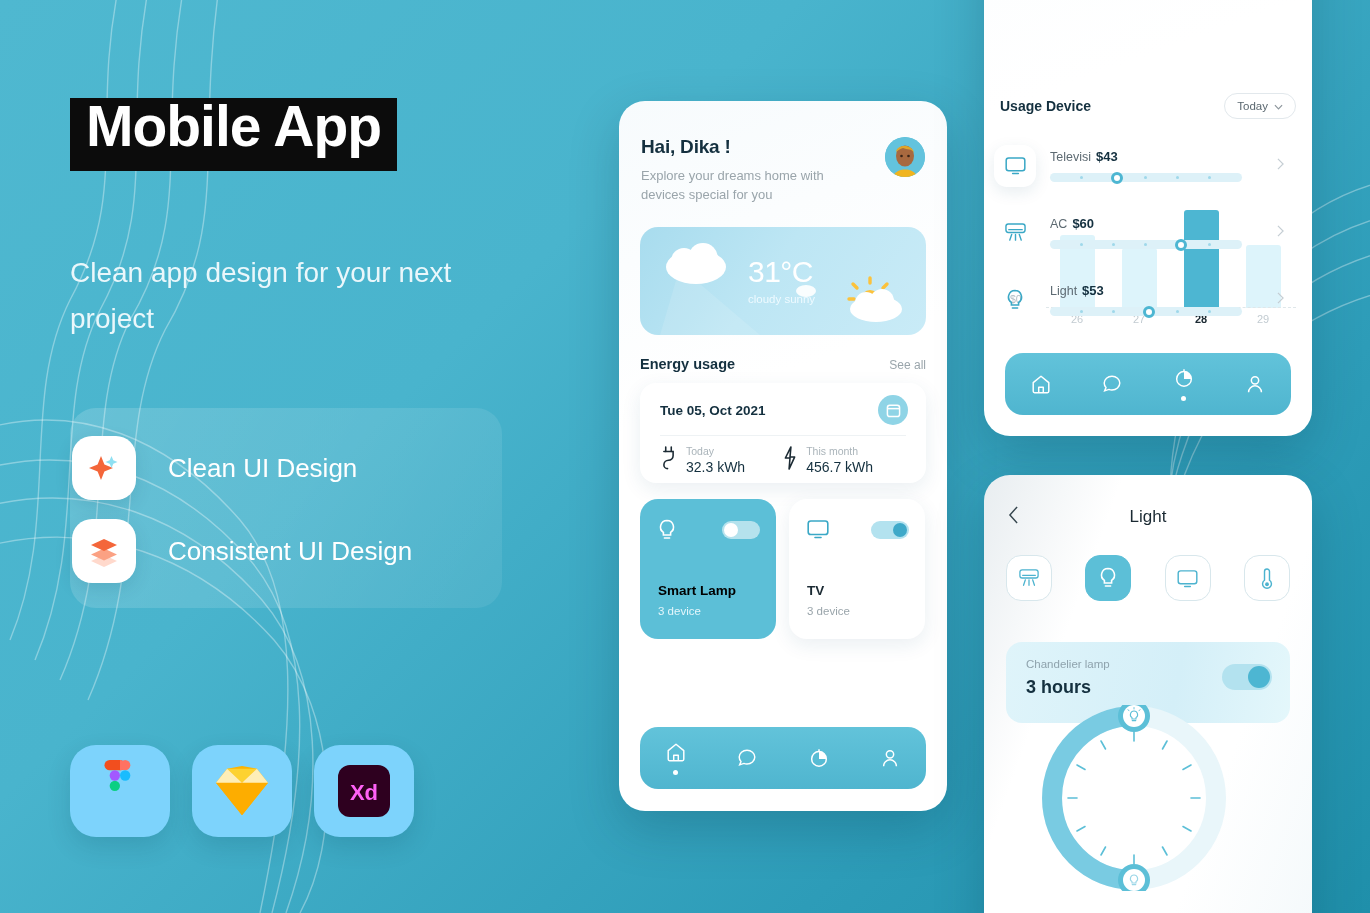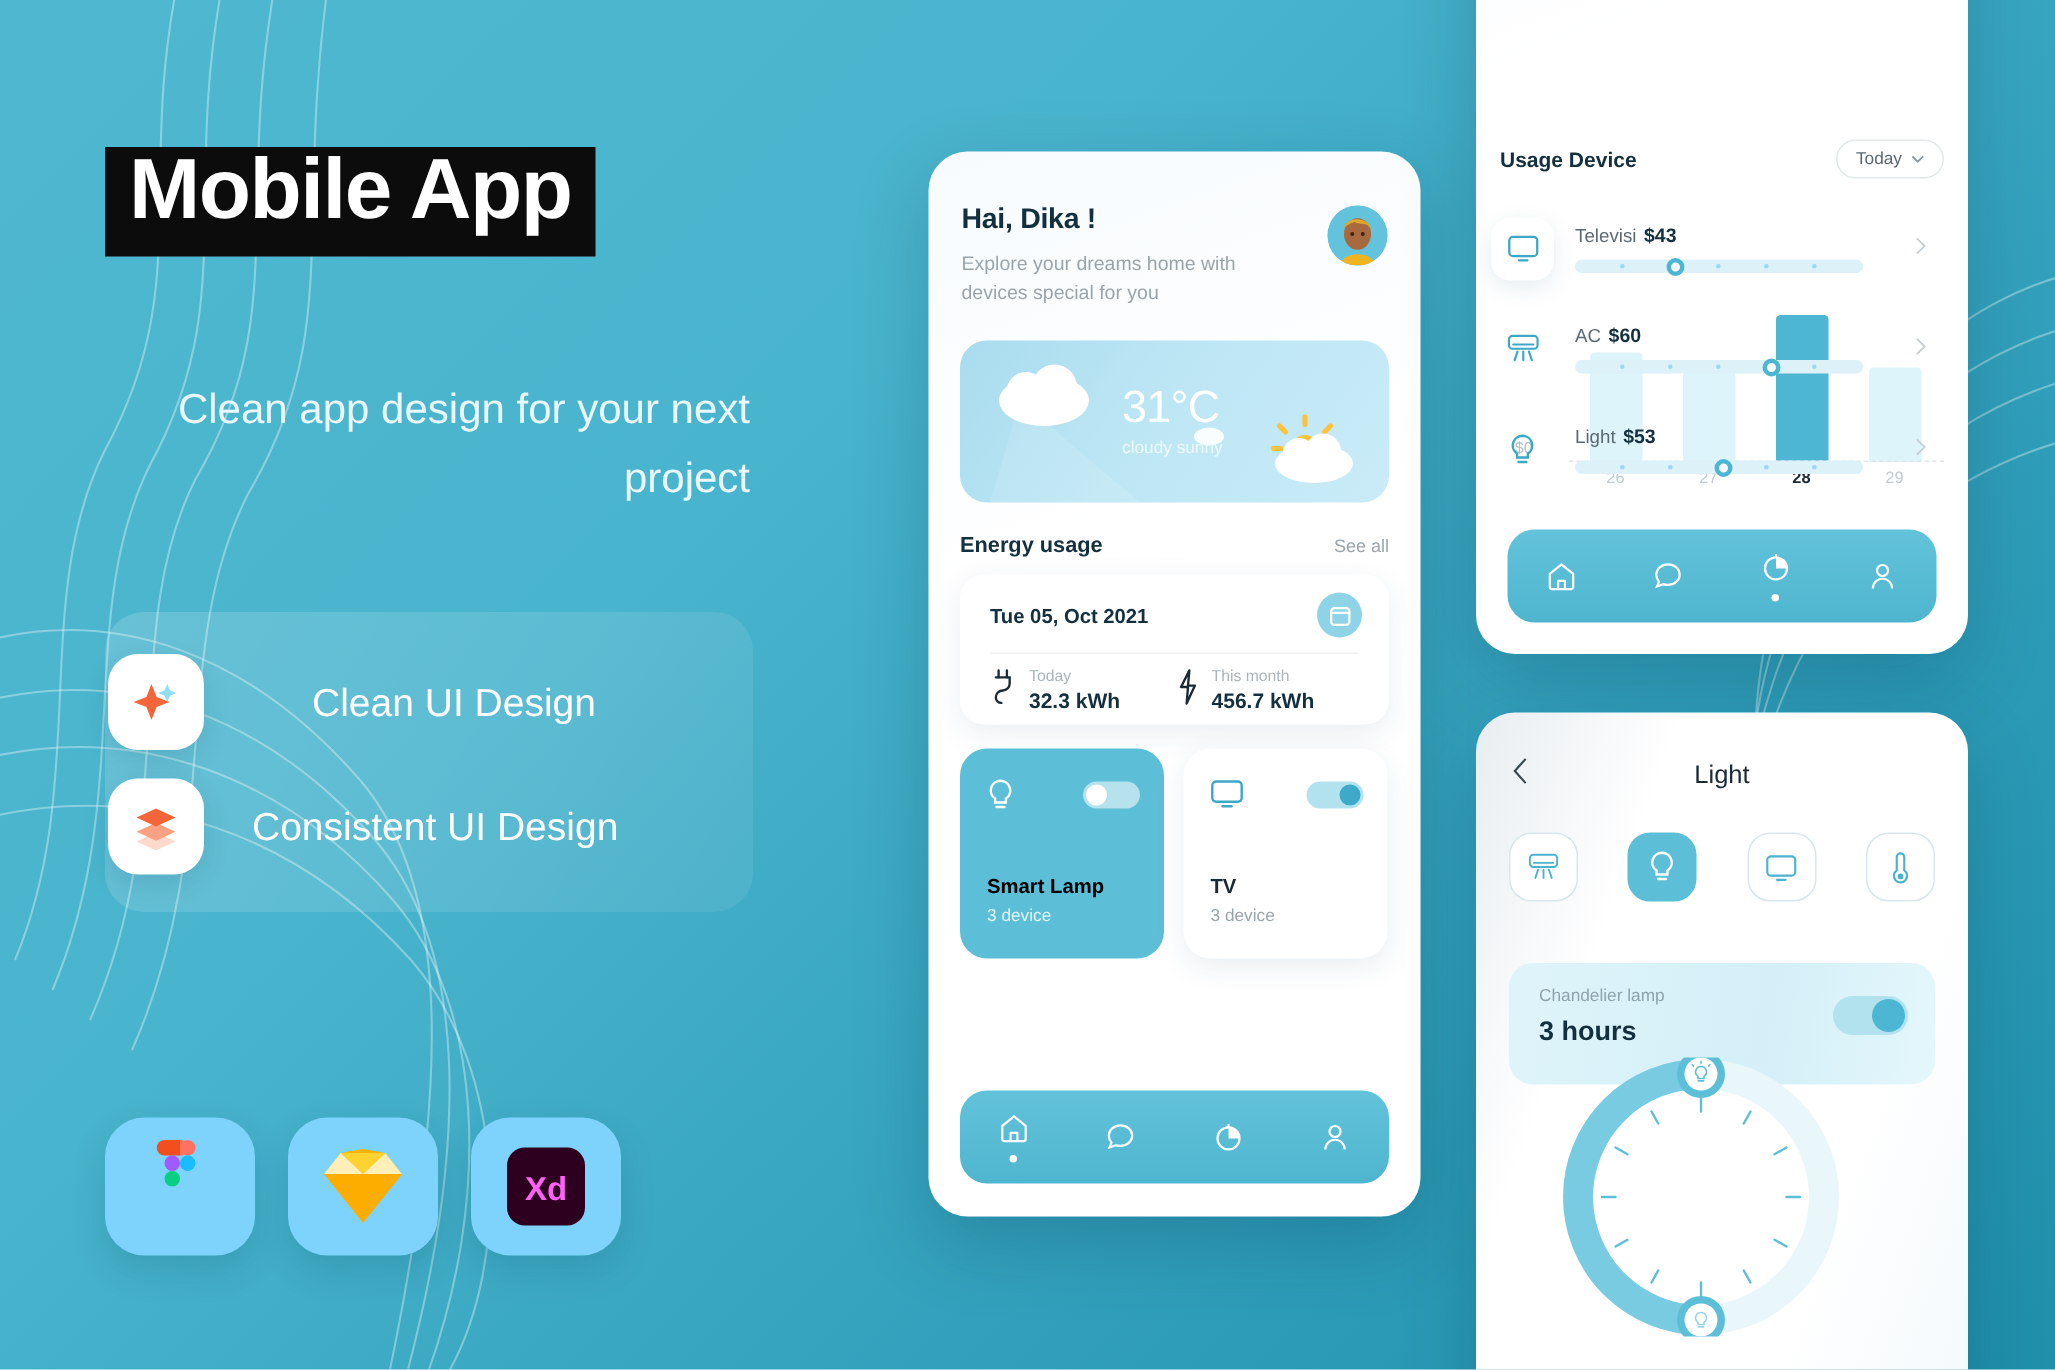--- a/index.html
+++ b/index.html
@@ -22,31 +22,31 @@
     font-size: 57px; font-weight: bold; letter-spacing: -1px;
     line-height: 1.0; padding: 12px 14px 14px 16px;
   }
   .title-2 {
     display: inline-block; background: #0c0c0c; color: #ffffff;
     font-size: 57px; font-weight: bold; letter-spacing: -1px;
     line-height: 1.0; padding: 0 16px 16px 16px; margin-top: 2px;
   }
   .subtitle {
     position: absolute; left: 70px; top: 250px; width: 430px;
-    color: #eaf7fb; font-size: 28px; line-height: 1.65; font-weight: 400; text-align: right;
+    color: #eaf7fb; font-size: 28px; line-height: 1.65; font-weight: 400;
   }
 
   
   .features {
     position: absolute; left: 70px; top: 408px; width: 432px; height: 200px;
     border-radius: 26px;
     background: linear-gradient(120deg, rgba(255,255,255,0.16) 0%, rgba(255,255,255,0.07) 100%);
   }
   .feat-row { position: absolute; display: flex; align-items: center; }
-  .feat-row.r1 { left: 2px; top: 28px; gap: 40px; }
+  .feat-row.r1 { left: 2px; top: 28px; }
   .feat-row.r2 { left: 2px; top: 111px; }
   .feat-icon {
     width: 64px; height: 64px; border-radius: 20px; background: #ffffff;
     display: flex; align-items: center; justify-content: center;
     box-shadow: 0 6px 18px rgba(0,60,80,0.12);
   }
   .feat-label { margin-left: 32px; color: #ffffff; font-size: 26px; }
 
   
   .tools { position: absolute; left: 70px; top: 745px; display: flex; gap: 22px; }
@@ -95,21 +95,21 @@
   .ec-cal {
     position: absolute; right: 18px; top: 12px; width: 30px; height: 30px; border-radius: 50%;
     background: #8fd4e6; display: flex; align-items: center; justify-content: center;
   }
   .ec-div { position: absolute; left: 20px; right: 20px; top: 52px; height: 1px; background: #eef2f4; }
   .ec-stats { position: absolute; left: 20px; top: 62px; width: 250px; display: flex; }
   .ec-stat { display: flex; align-items: center; }
   .ec-stat.s2 { margin-left: 38px; }
   .ec-s-txt { margin-left: 9px; }
   .ec-s-lbl { font-size: 10.5px; color: #aab4ba; }
-  .ec-s-val { font-size: 14px; font-weight: bold; color: #14303f; margin-top: 2px; }
+  .ec-s-val { font-size: 14px; font-weight: normal; color: #14303f; margin-top: 2px; }
 
   .dev-cards { position: absolute; left: 21px; top: 398px; width: 286px; display: flex; gap: 13px; }
   .dev-card { width: 136px; height: 140px; border-radius: 18px; position: relative; }
   .dev-card.on { background: #5cbfd7; }
   .dev-card.off { background: #ffffff; box-shadow: 0 6px 20px rgba(20,80,110,0.09); }
   .dev-ico { position: absolute; left: 18px; top: 20px; }
   .dev-name { position: absolute; left: 18px; top: 84px; font-size: 13.5px; font-weight: bold; }
   .dev-count { position: absolute; left: 18px; top: 106px; font-size: 11.5px; }
   .dev-card.on .dev-name { color: #000000; } .dev-card.on .dev-count { color: #e4f6fb; }
   .dev-card.off .dev-name { color: #1b2a33; } .dev-card.off .dev-count { color: #9aa5ab; }

